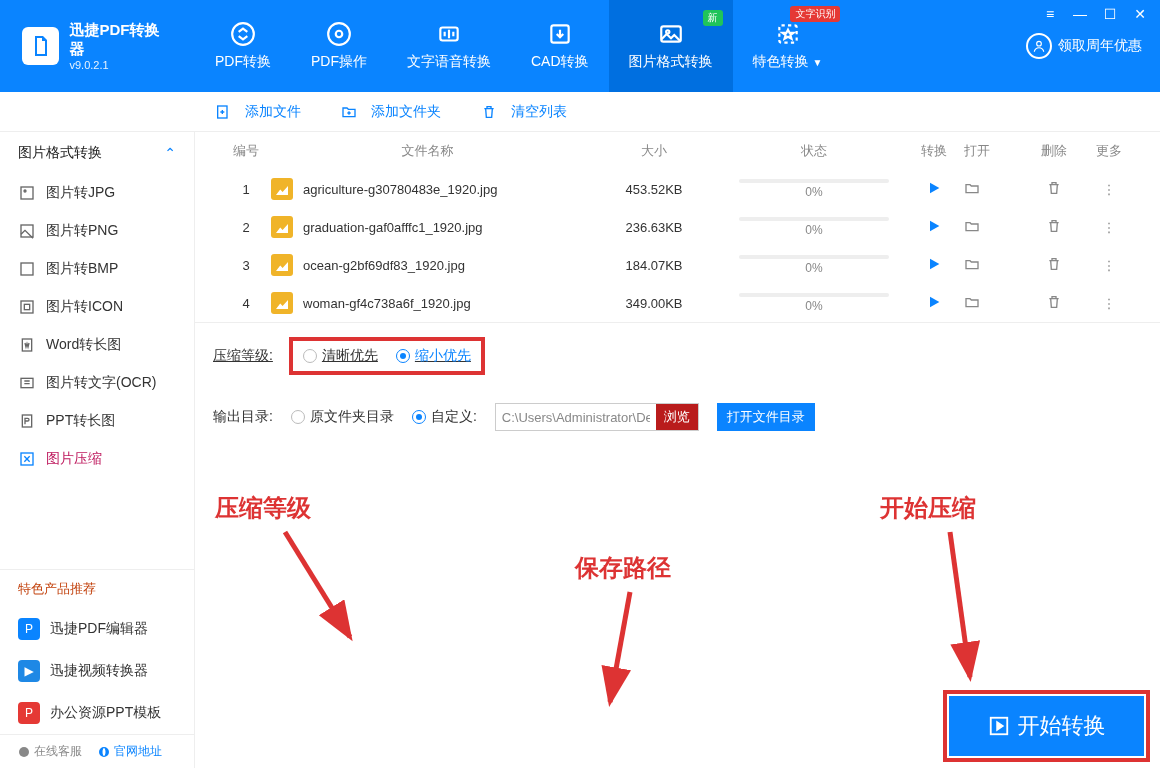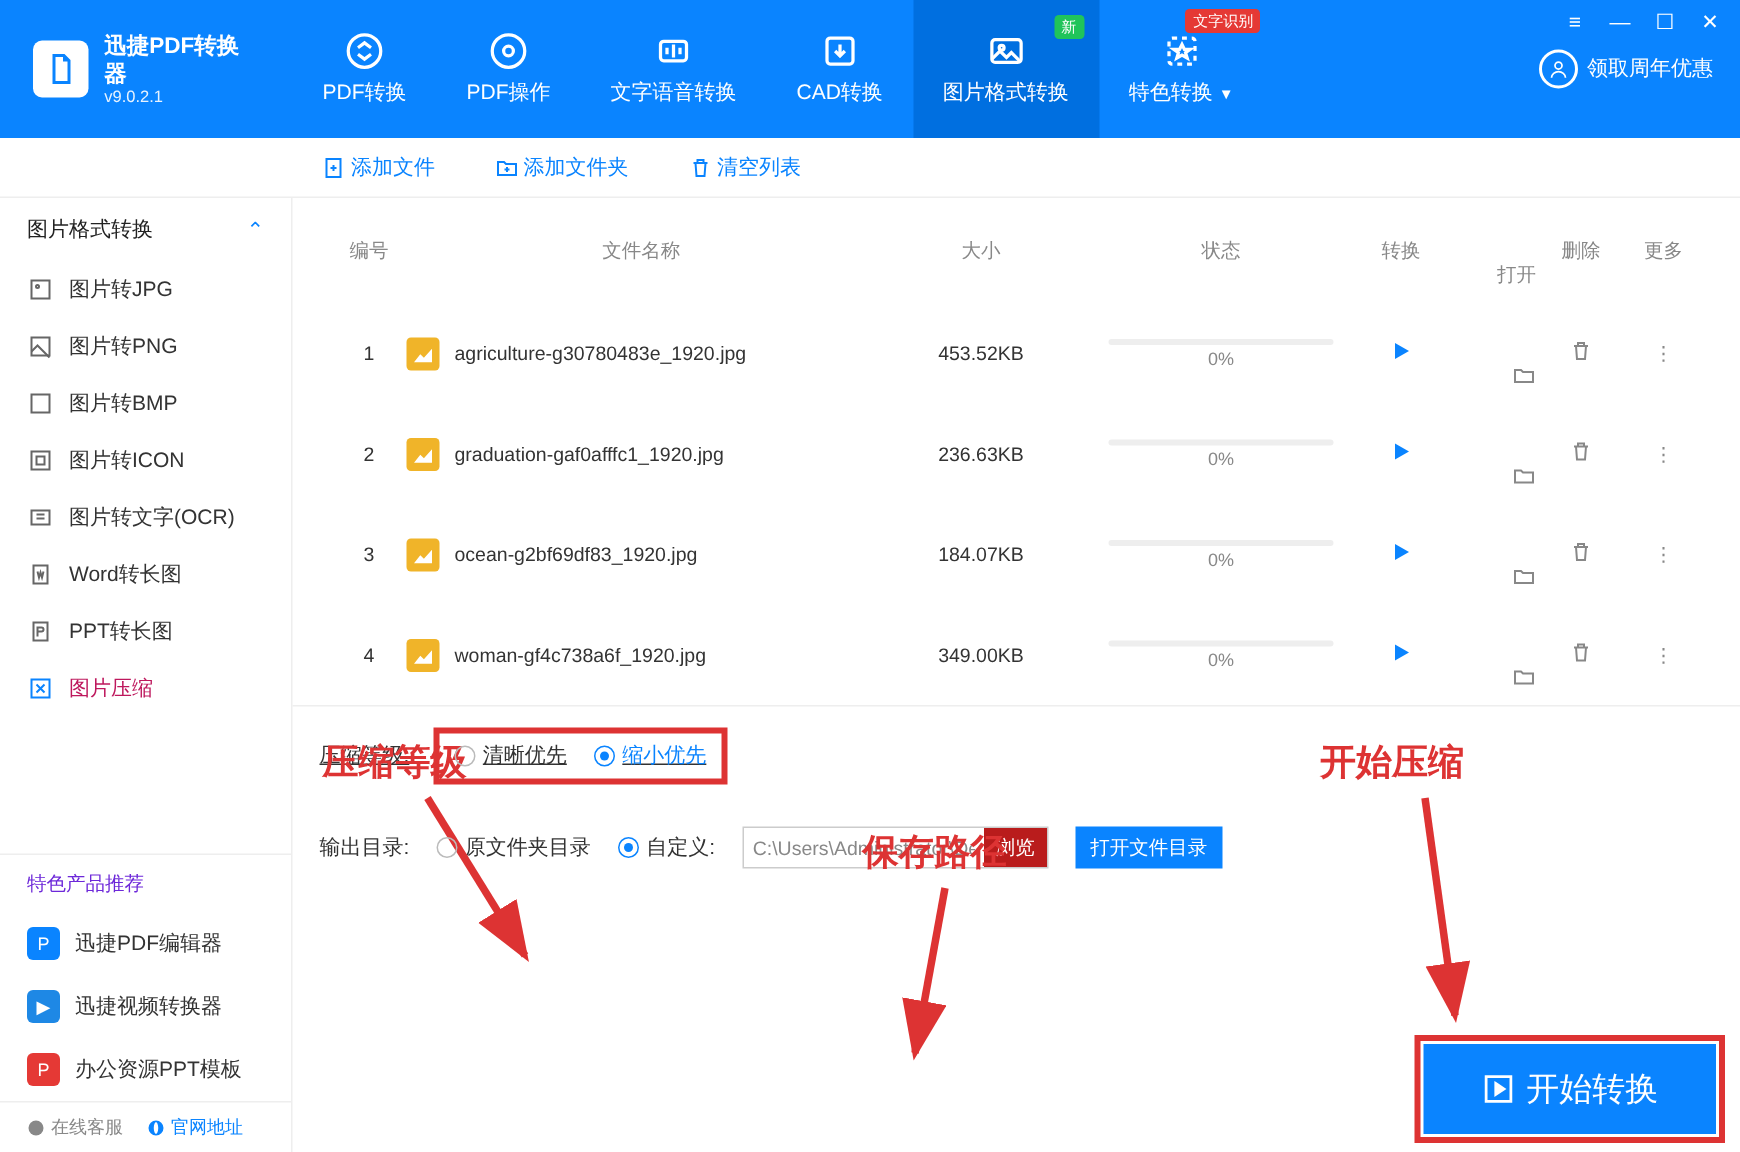--- a/index.html
+++ b/index.html
@@ -22,45 +22,45 @@
 .dropdown-caret { margin-left:4px; font-size:10px;}
 
 .header-right { margin-left: auto; display: flex; align-items: center; padding-right: 18px; gap: 16px; }
 .claim { display:flex; align-items:center; gap:6px; cursor:pointer;}
 .claim-ico { width:26px; height:26px; border:2px solid #fff; border-radius:50%; display:flex; align-items:center; justify-content:center;}
 .claim-txt { font-size:14px; }
 .win-btns { display:flex; position:absolute; right:12px; top:6px; gap:14px; color:#fff;}
 .win-btn { cursor:pointer; font-size:14px; width:16px; text-align:center;}
 
 .toolbar { height: 40px; border-bottom: 1px solid #eee; display:flex; align-items:center; padding-left: 215px; gap: 40px; color:#0a84ff; font-size:14px;}
-.tbtn { display:flex; align-items:center; gap:3px; cursor:pointer;}
+.tbtn { display:flex; align-items:center; gap:14px; cursor:pointer;}
 
 .main { display:flex; height: calc(100% - 92px - 40px); }
 .sidebar { width: 195px; border-right: 1px solid #eee; display:flex; flex-direction:column; }
 .sb-head { display:flex; align-items:center; justify-content:space-between; padding:12px 18px; font-size:14px; color:#222; cursor:pointer;}
 .sb-head .chev { color:#0a84ff; }
 .sb-item { display:flex; align-items:center; gap:10px; padding: 10px 18px; font-size:14px; color:#333; cursor:pointer;}
 .sb-item.active { color:#be185d; }
 .sb-item .sb-ico { width:18px; height:18px; display:flex; align-items:center; justify-content:center; color:#666;}
 .sb-item.active .sb-ico { color:#0a84ff; }
-.sb-section-title { padding: 10px 18px; font-size:13px; color:#6d28d9; border-top:1px solid #eee;}
+.sb-section-title { padding: 10px 18px; font-size:13px; color:#c2410c; border-top:1px solid #eee;}
 .sb-promo { display:flex; align-items:center; gap:10px; padding:10px 18px; font-size:14px; color:#333; cursor:pointer;}
 .sb-promo .promo-ico { width:22px; height:22px; border-radius:4px; display:flex; align-items:center; justify-content:center; color:#fff; font-size:12px;}
 .sb-footer { display:flex; align-items:center; gap:16px; padding:8px 18px; font-size:12px; border-top:1px solid #eee; margin-top:auto;}
 .sb-flink { display:flex; align-items:center; gap:4px; color:#0a84ff; cursor:pointer;}
 .sb-flink.gray { color:#888;}
 
 .content { flex:1; display:flex; flex-direction:column; position:relative;}
 .thead { display:flex; align-items:center; padding: 10px 26px; color:#888; font-size:13px;}
 .col-idx { width:50px; text-align:center;}
 .col-name { flex:1.6; text-align:center;}
 .col-size { width:140px; text-align:center;}
 .col-stat { width:180px; text-align:center;}
 .col-conv { width:60px; text-align:center;}
-.col-open { width:60px; text-align:right;margin-top:32px;}
+.col-open { width:60px; text-align:left;}
 .col-del { width:60px; text-align:center;}
 .col-more { width:50px; text-align:center;}
 
 .row { display:flex; align-items:center; padding: 8px 26px; font-size:13px; color:#333;}
 .row .col-name { display:flex; align-items:center; gap:10px; text-align:center; justify-content:flex-start;}
 .file-ico { width:22px; height:22px; background:#f0b429; border-radius:3px; display:flex; align-items:center; justify-content:center;}
 .file-ico::after { content:""; width:12px; height:12px; background:#fff; clip-path: polygon(0 100%, 35% 55%, 55% 75%, 100% 25%, 100% 100%); }
 .play { color:#0a84ff; cursor:pointer;}
 .ico-btn { color:#888; cursor:pointer;}
 .progress { width:150px; height:4px; background:#eee; margin:0 auto; position:relative; border-radius:2px;}
@@ -242,34 +242,34 @@
           <svg width="16" height="16" viewBox="0 0 24 24" fill="none" stroke="currentColor" stroke-width="2">
             <rect x="3" y="3" width="18" height="18"></rect>
             <rect x="8" y="8" width="8" height="8"></rect>
           </svg>
         </span>
         <span>图片转ICON</span>
       </div>
     <div class="sb-item">
         <span class="sb-ico">
           <svg width="16" height="16" viewBox="0 0 24 24" fill="none" stroke="currentColor" stroke-width="2">
+            <rect x="5" y="3" width="14" height="18"></rect>
+            <path d="M9 9l1.5 6L12 10l1.5 5L15 9"></path>
+          </svg>
+        </span>
+        <span>Word转长图</span>
+      </div>
+    <div class="sb-item">
+        <span class="sb-ico">
+          <svg width="16" height="16" viewBox="0 0 24 24" fill="none" stroke="currentColor" stroke-width="2">
             <rect x="3" y="5" width="18" height="14"></rect>
             <path d="M8 9h8M8 13h8"></path>
           </svg>
         </span>
         <span>图片转文字(OCR)</span>
-      </div>
-    <div class="sb-item">
-        <span class="sb-ico">
-          <svg width="16" height="16" viewBox="0 0 24 24" fill="none" stroke="currentColor" stroke-width="2">
-            <rect x="5" y="3" width="14" height="18"></rect>
-            <path d="M9 9l1.5 6L12 10l1.5 5L15 9"></path>
-          </svg>
-        </span>
-        <span>Word转长图</span>
       </div>
     <div class="sb-item">
         <span class="sb-ico">
           <svg width="16" height="16" viewBox="0 0 24 24" fill="none" stroke="currentColor" stroke-width="2">
             <rect x="5" y="3" width="14" height="18"></rect>
             <path d="M9 8h4a2 2 0 010 4H9z M9 8v9"></path>
           </svg>
         </span>
         <span>PPT转长图</span>
       </div>

